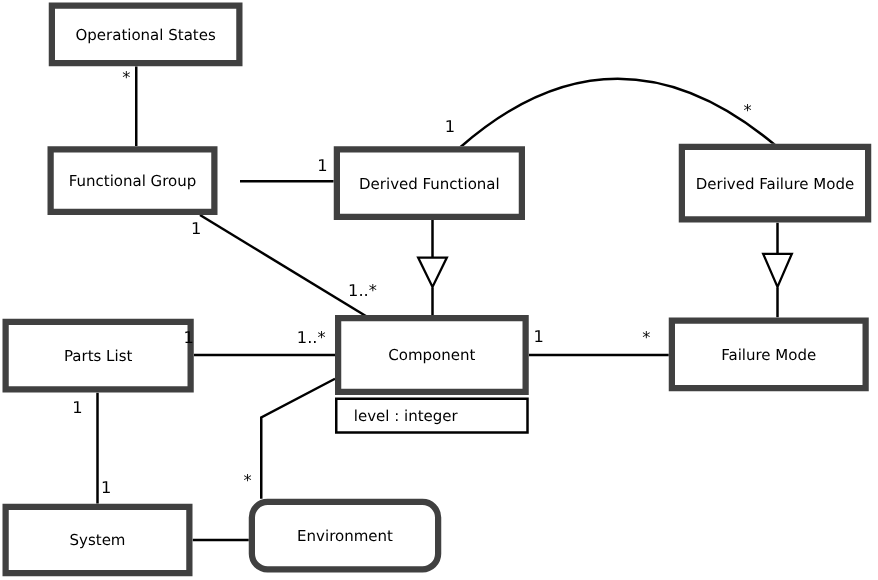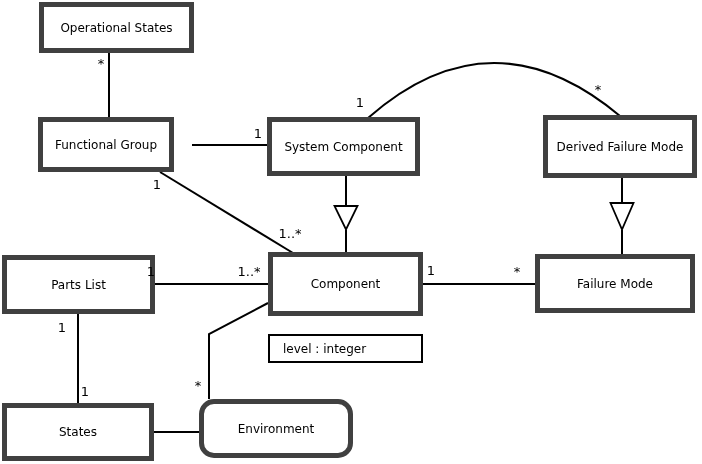--- a/index.html
+++ b/index.html
@@ -94,39 +94,39 @@
   </svg>
 
   <div id="boxes-layer">
       <div class="uml-class" style="left: 39px; top: 2px; width: 155px; height: 51px;">
         <span>Operational States</span>
       </div>
       <div class="uml-class" style="left: 38px; top: 117px; width: 136px; height: 55px; text-align: right;">
         <span>Functional Group</span>
       </div>
       <div class="uml-class" style="left: 267px; top: 117px; width: 153px; height: 59px;">
-        <span>System Component</span>
+        <span>Derived Functional</span>
       </div>
       <div class="uml-class" style="left: 543px; top: 115px; width: 154px; height: 63px;">
         <span>Derived Failure Mode</span>
       </div>
       <div class="uml-class" style="left: 2px; top: 255px; width: 153px; height: 59px; text-align: center;">
         <span>Parts List</span>
       </div>
       <div class="uml-class" style="left: 268px; top: 252px; width: 155px; height: 64px;">
         <span>Component</span>
       </div>
-      <div class="uml-attrs" style="left: 268px; top: 318px; width: 155px; height: 29px; margin-top: 16px;">
+      <div class="uml-attrs" style="left: 268px; top: 318px; width: 155px; height: 29px;">
         <div>level : integer</div>
       </div>
       <div class="uml-class" style="left: 535px; top: 254px; width: 160px; height: 59px; text-align: right;">
         <span>Failure Mode</span>
       </div>
       <div class="uml-class" style="left: 2px; top: 403px; width: 152px; height: 58px;">
-        <span>States</span>
+        <span>System</span>
       </div>
       <div class="uml-class" style="left: 199px; top: 399px; width: 154px; height: 59px; border-radius: 15px;">
         <span>Environment</span>
       </div>
     </div>
   <div id="labels-layer">
       <span class="mult-label" style="left: 101px; top: 63px;">*</span>
       <span class="mult-label" style="left: 258px; top: 133px;">1</span>
       <span class="mult-label" style="left: 157px; top: 184px;">1</span>
       <span class="mult-label" style="left: 290px; top: 233px;">1..*</span>

